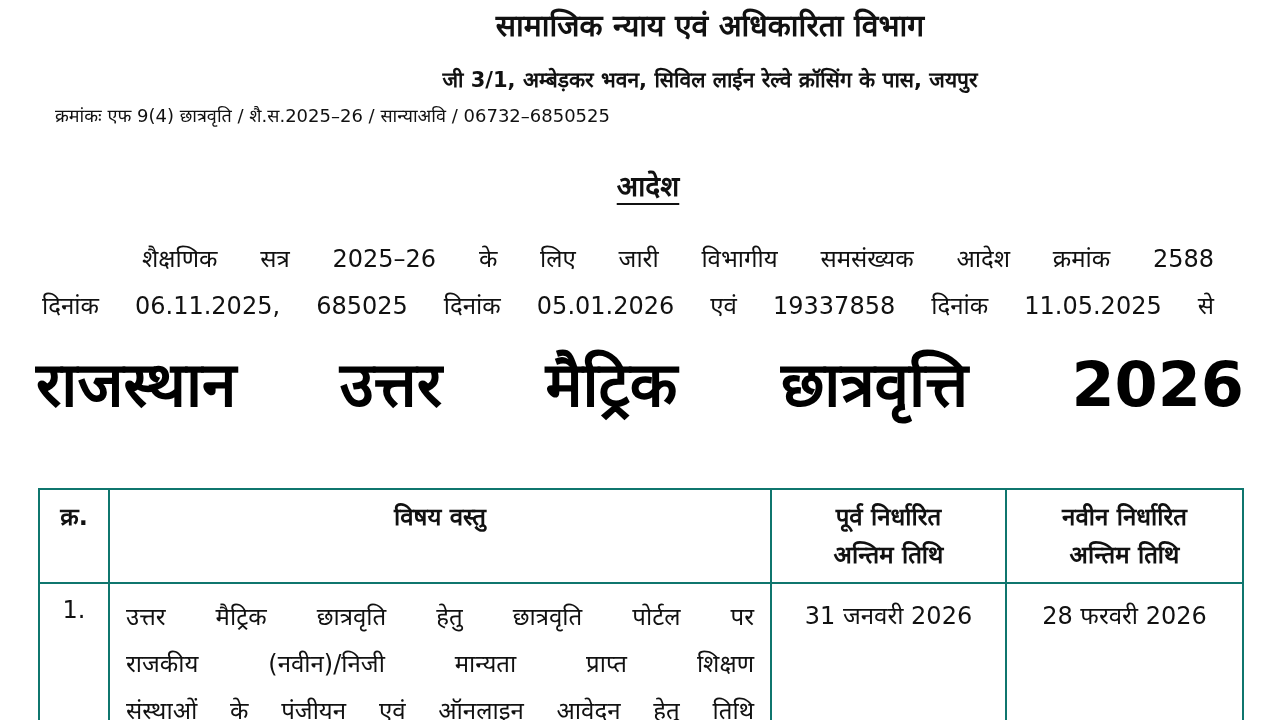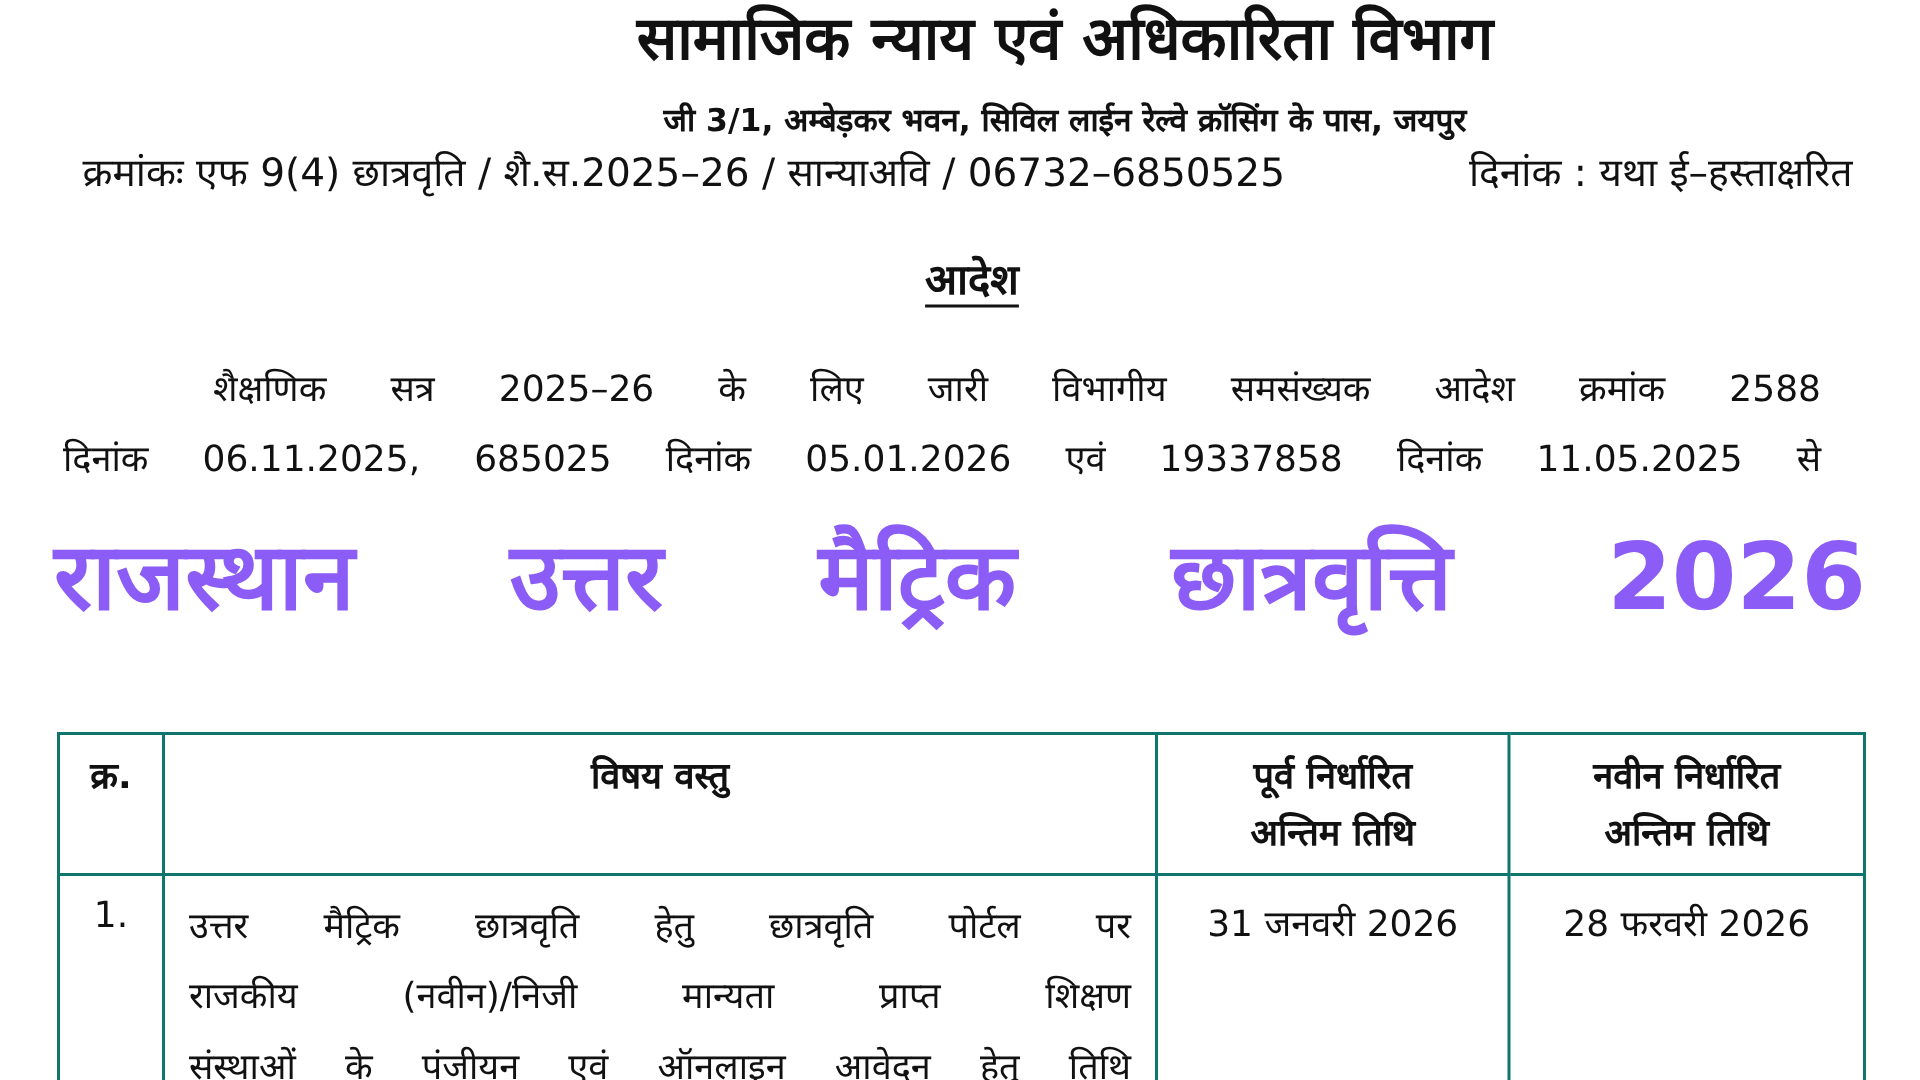--- a/index.html
+++ b/index.html
@@ -8,26 +8,26 @@
     font-family: "DejaVu Sans", "Liberation Sans", sans-serif;
     background: #ffffff;
     color: #111111;
     overflow: hidden;
     position: relative;
   }
   .page { width: 1280px; height: 720px; overflow: hidden; }
 
   
   .letterhead { padding-top: 6px; padding-left: 140px; text-align: center; }
-  .dept-title { font-size: 40px; font-weight: bold; line-height: 40px; text-align: center; }
+  .dept-title { font-size: 30px; font-weight: bold; line-height: 40px; text-align: center; }
   .dept-address { font-size: 21px; font-weight: bold; line-height: 32px; margin-top: 18px; }
 
   .ref-line {
     display: flex; justify-content: space-between; align-items: baseline;
-    padding: 4px 45px 0 55px; font-size: 26px; line-height: 32px;
+    padding: 4px 33px 0 55px; font-size: 18px; line-height: 32px;
   }
 
   
   .order-heading-wrap { text-align: center; margin-top: 34px; padding-left: 16px; }
   .order-heading {
     display: inline-block; font-size: 28px; font-weight: bold;
     text-decoration: underline; text-underline-offset: 7px;
     text-decoration-thickness: 2px;
   }
 
@@ -36,21 +36,21 @@
   .para-line {
     text-align: justify; text-align-last: justify;
     line-height: 47px; white-space: normal;
   }
   .para-line.indented { text-indent: 100px; }
 
   
   .banner {
     margin: 10px 36px 0 36px;
     font-size: 62px; font-weight: 800;
-    color: #8b5cf6;
+    color: #000000;
     text-align: justify; text-align-last: justify;
     line-height: 90px; white-space: nowrap;
     letter-spacing: 0px;
   }
 
   
   .order-table {
     margin: 58px 38px 0 38px;
     border-collapse: collapse;
     width: 1204px;
@@ -82,21 +82,20 @@
 
 <div class="page">
 
   <div class="letterhead">
     <div class="dept-title">सामाजिक न्याय एवं अधिकारिता विभाग</div>
     <div class="dept-address">जी 3/1, अम्बेड़कर भवन, सिविल लाईन रेल्वे क्रॉसिंग के पास, जयपुर</div>
   </div>
 
   <div class="ref-line">
     <span>क्रमांकः एफ 9(4) छात्रवृति / शै.स.2025–26 / सान्याअवि / 06732–6850525</span>
-    <span>दिनांक : यथा ई–हस्ताक्षरित</span>
   </div>
 
   <div class="order-heading-wrap">
     <span class="order-heading">आदेश</span>
   </div>
 
   <div class="order-paragraph">
     <div class="para-line indented">शैक्षणिक सत्र 2025–26 के लिए जारी विभागीय समसंख्यक आदेश क्रमांक 2588</div>
     <div class="para-line">दिनांक 06.11.2025, 685025 दिनांक 05.01.2026 एवं 19337858 दिनांक 11.05.2025 से</div>
   </div>

